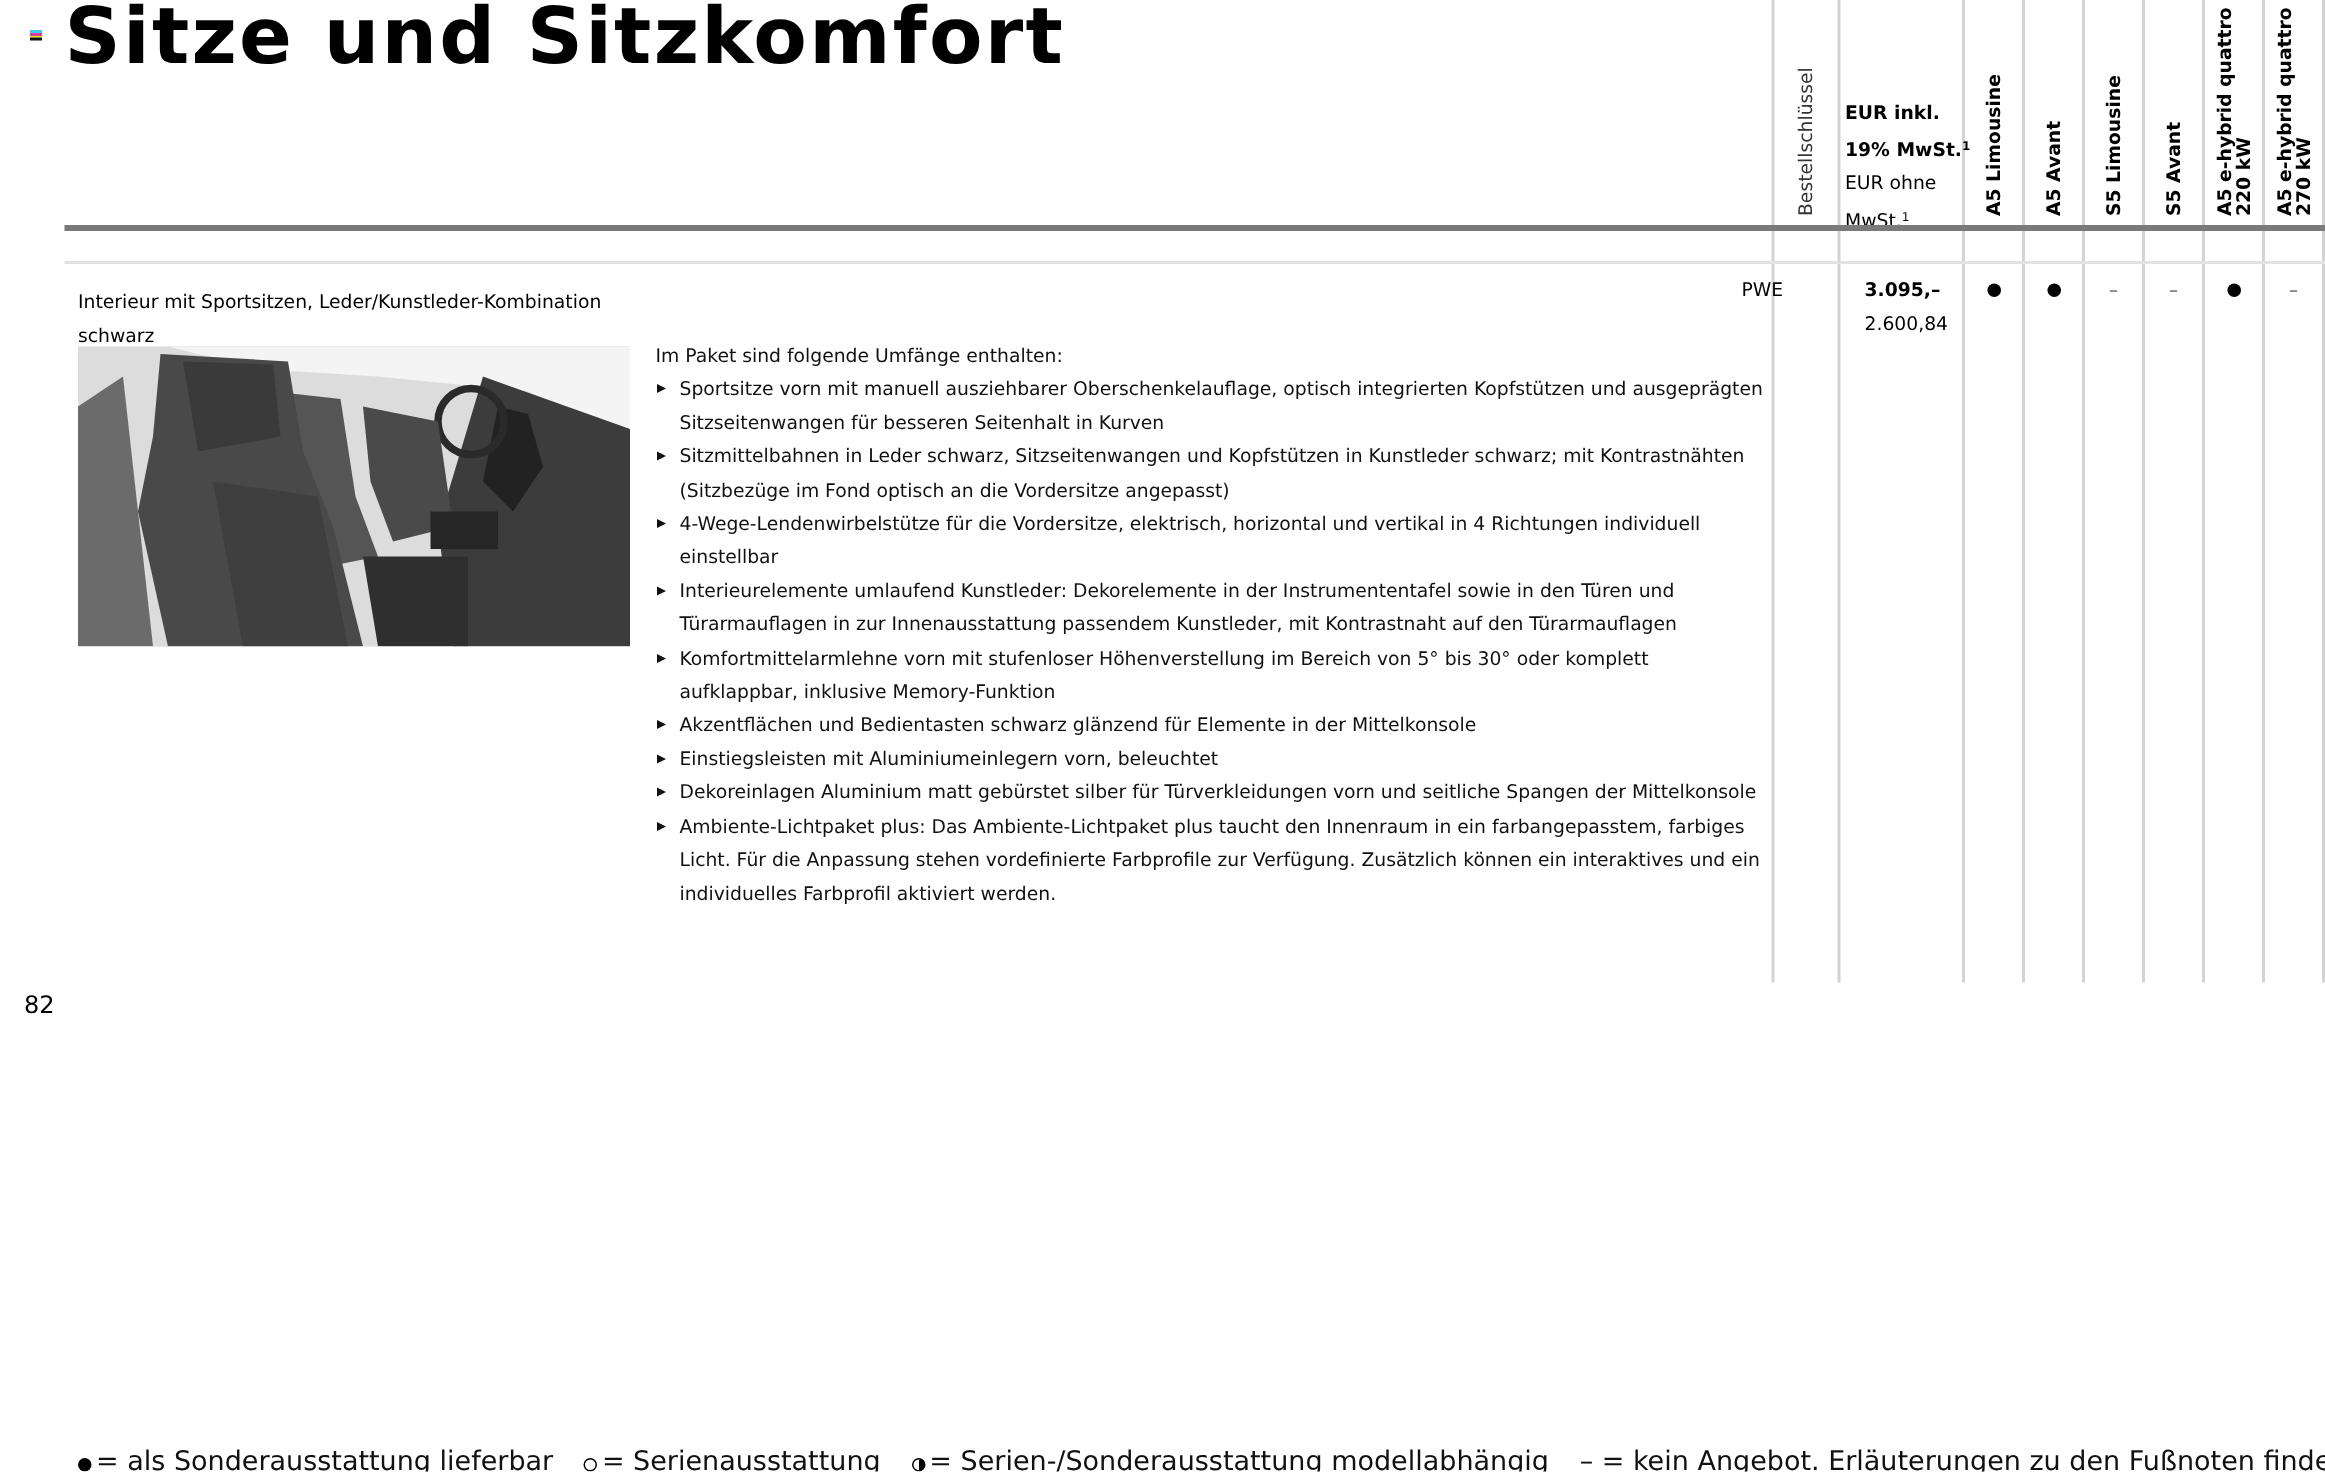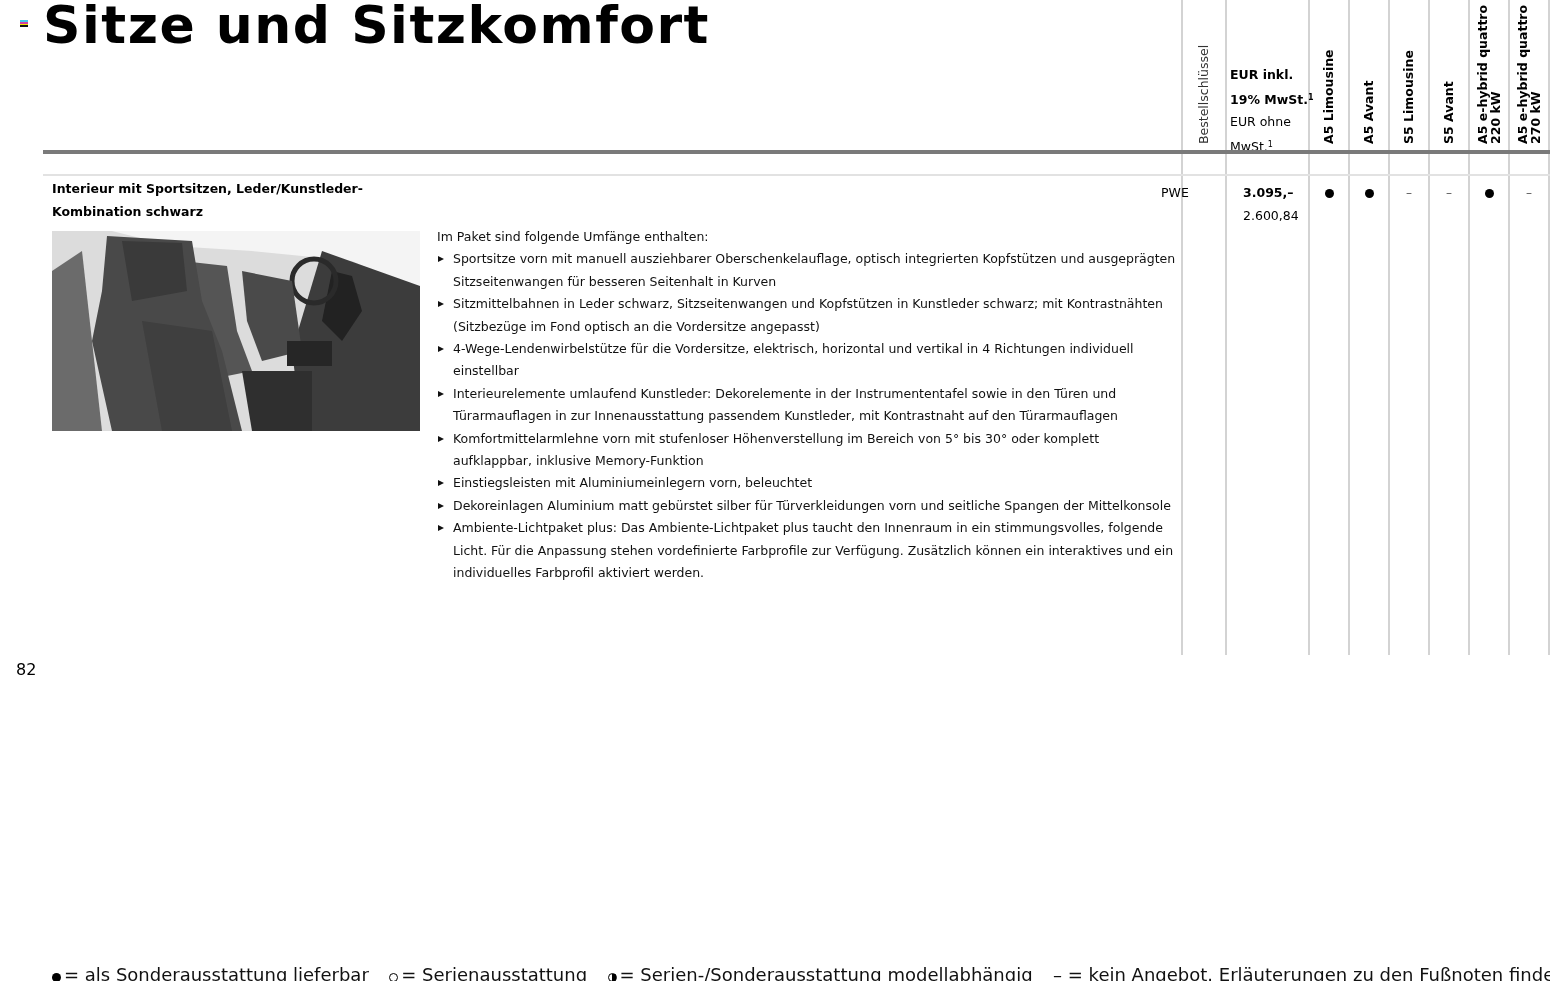--- a/index.html
+++ b/index.html
@@ -19,21 +19,21 @@
     .thin-rule { position: absolute; left: 43px; top: 174px; width: 1507px; height: 2px; background: #e2e2e2; }
 
     .vline { position: absolute; width: 2px; background: #d3d3d3; }
 
     .hdr-rot { position: absolute; bottom: 837px; transform-origin: left bottom; transform: rotate(-90deg); white-space: nowrap; font-size: 12.5px; line-height: 14px; }
     .hdr-rot.bold { font-weight: bold; }
     .hdr-price { position: absolute; left: 1230px; top: 48px; font-size: 12.5px; line-height: 22.5px; margin-top: 16px; }
     .hdr-price .b { font-weight: bold; }
     .hdr-price sup { font-size: 8px; vertical-align: 4px; }
 
-    .item-title { position: absolute; left: 52px; top: 178px; width: 380px; font-size: 12.5px; font-weight: bold; line-height: 22.5px; }
+    .item-title { position: absolute; left: 52px; top: 190px; width: 380px; font-size: 12.5px; font-weight: normal; line-height: 22.5px; }
     .item-image { position: absolute; left: 52px; top: 231px; width: 368px; height: 200px; overflow: hidden; background: #d9d9d9; }
 
     .desc { position: absolute; left: 437px; top: 226px; width: 740px; font-size: 12.5px; line-height: 22.4px; color: #111; }
     .desc ul { list-style: none; }
     .desc li { position: relative; padding-left: 16px; }
     .desc li::before { content: ""; position: absolute; left: 1px; top: 8px; border-left: 6px solid #111; border-top: 3.5px solid transparent; border-bottom: 3.5px solid transparent; }
 
     .cell { position: absolute; top: 182px; font-size: 12.5px; line-height: 22.5px; }
     .code { left: 1161px; }
     .price { left: 1243px; }
@@ -115,23 +115,24 @@
 </div>
 
 <div class="desc">
   <p>Im Paket sind folgende Umfänge enthalten:</p>
   <ul>
     <li>Sportsitze vorn mit manuell ausziehbarer Oberschenkelauflage, optisch integrierten Kopfstützen und ausgeprägten Sitzseitenwangen für besseren Seitenhalt in Kurven</li>
     <li>Sitzmittelbahnen in Leder schwarz, Sitzseitenwangen und Kopfstützen in Kunstleder schwarz; mit Kontrastnähten (Sitzbezüge im Fond optisch an die Vordersitze angepasst)</li>
     <li>4-Wege-Lendenwirbelstütze für die Vordersitze, elektrisch, horizontal und vertikal in 4 Richtungen individuell einstellbar</li>
     <li>Interieurelemente umlaufend Kunstleder: Dekorelemente in der Instrumententafel sowie in den Türen und Türarmauf­lagen in zur Innenausstattung passendem Kunstleder, mit Kontrastnaht auf den Türarmauflagen</li>
     <li>Komfortmittelarmlehne vorn mit stufenloser Höhenverstellung im Bereich von 5° bis 30° oder komplett aufklappbar, inklusive Memory-Funktion</li>
+    <li>Akzentflächen und Bedientasten schwarz glänzend für Elemente in der Mittelkonsole</li>
     <li>Einstiegsleisten mit Aluminiumeinlegern vorn, beleuchtet</li>
     <li>Dekoreinlagen Aluminium matt gebürstet silber für Türverkleidungen vorn und seitliche Spangen der Mittelkonsole</li>
-    <li>Ambiente-Lichtpaket plus: Das Ambiente-Lichtpaket plus taucht den Innenraum in ein stimmungsvolles, folgende Licht. Für die Anpassung stehen vordefinierte Farbprofile zur Verfügung. Zusätzlich können ein interaktives und ein individuel­les Farbprofil aktiviert werden.</li>
+    <li>Ambiente-Lichtpaket plus: Das Ambiente-Lichtpaket plus taucht den Innenraum in ein farbangepasstem, farbiges Licht. Für die Anpassung stehen vordefinierte Farbprofile zur Verfügung. Zusätzlich können ein interaktives und ein individuel­les Farbprofil aktiviert werden.</li>
   </ul>
 </div>
 
 <div class="cell code">PWE</div>
 <div class="cell price">
   <div class="b">3.095,–</div>
   <div>2.600,84</div>
 </div>
 
 <div class="mark" style="left:1309px;"><span class="dot"></span></div>

